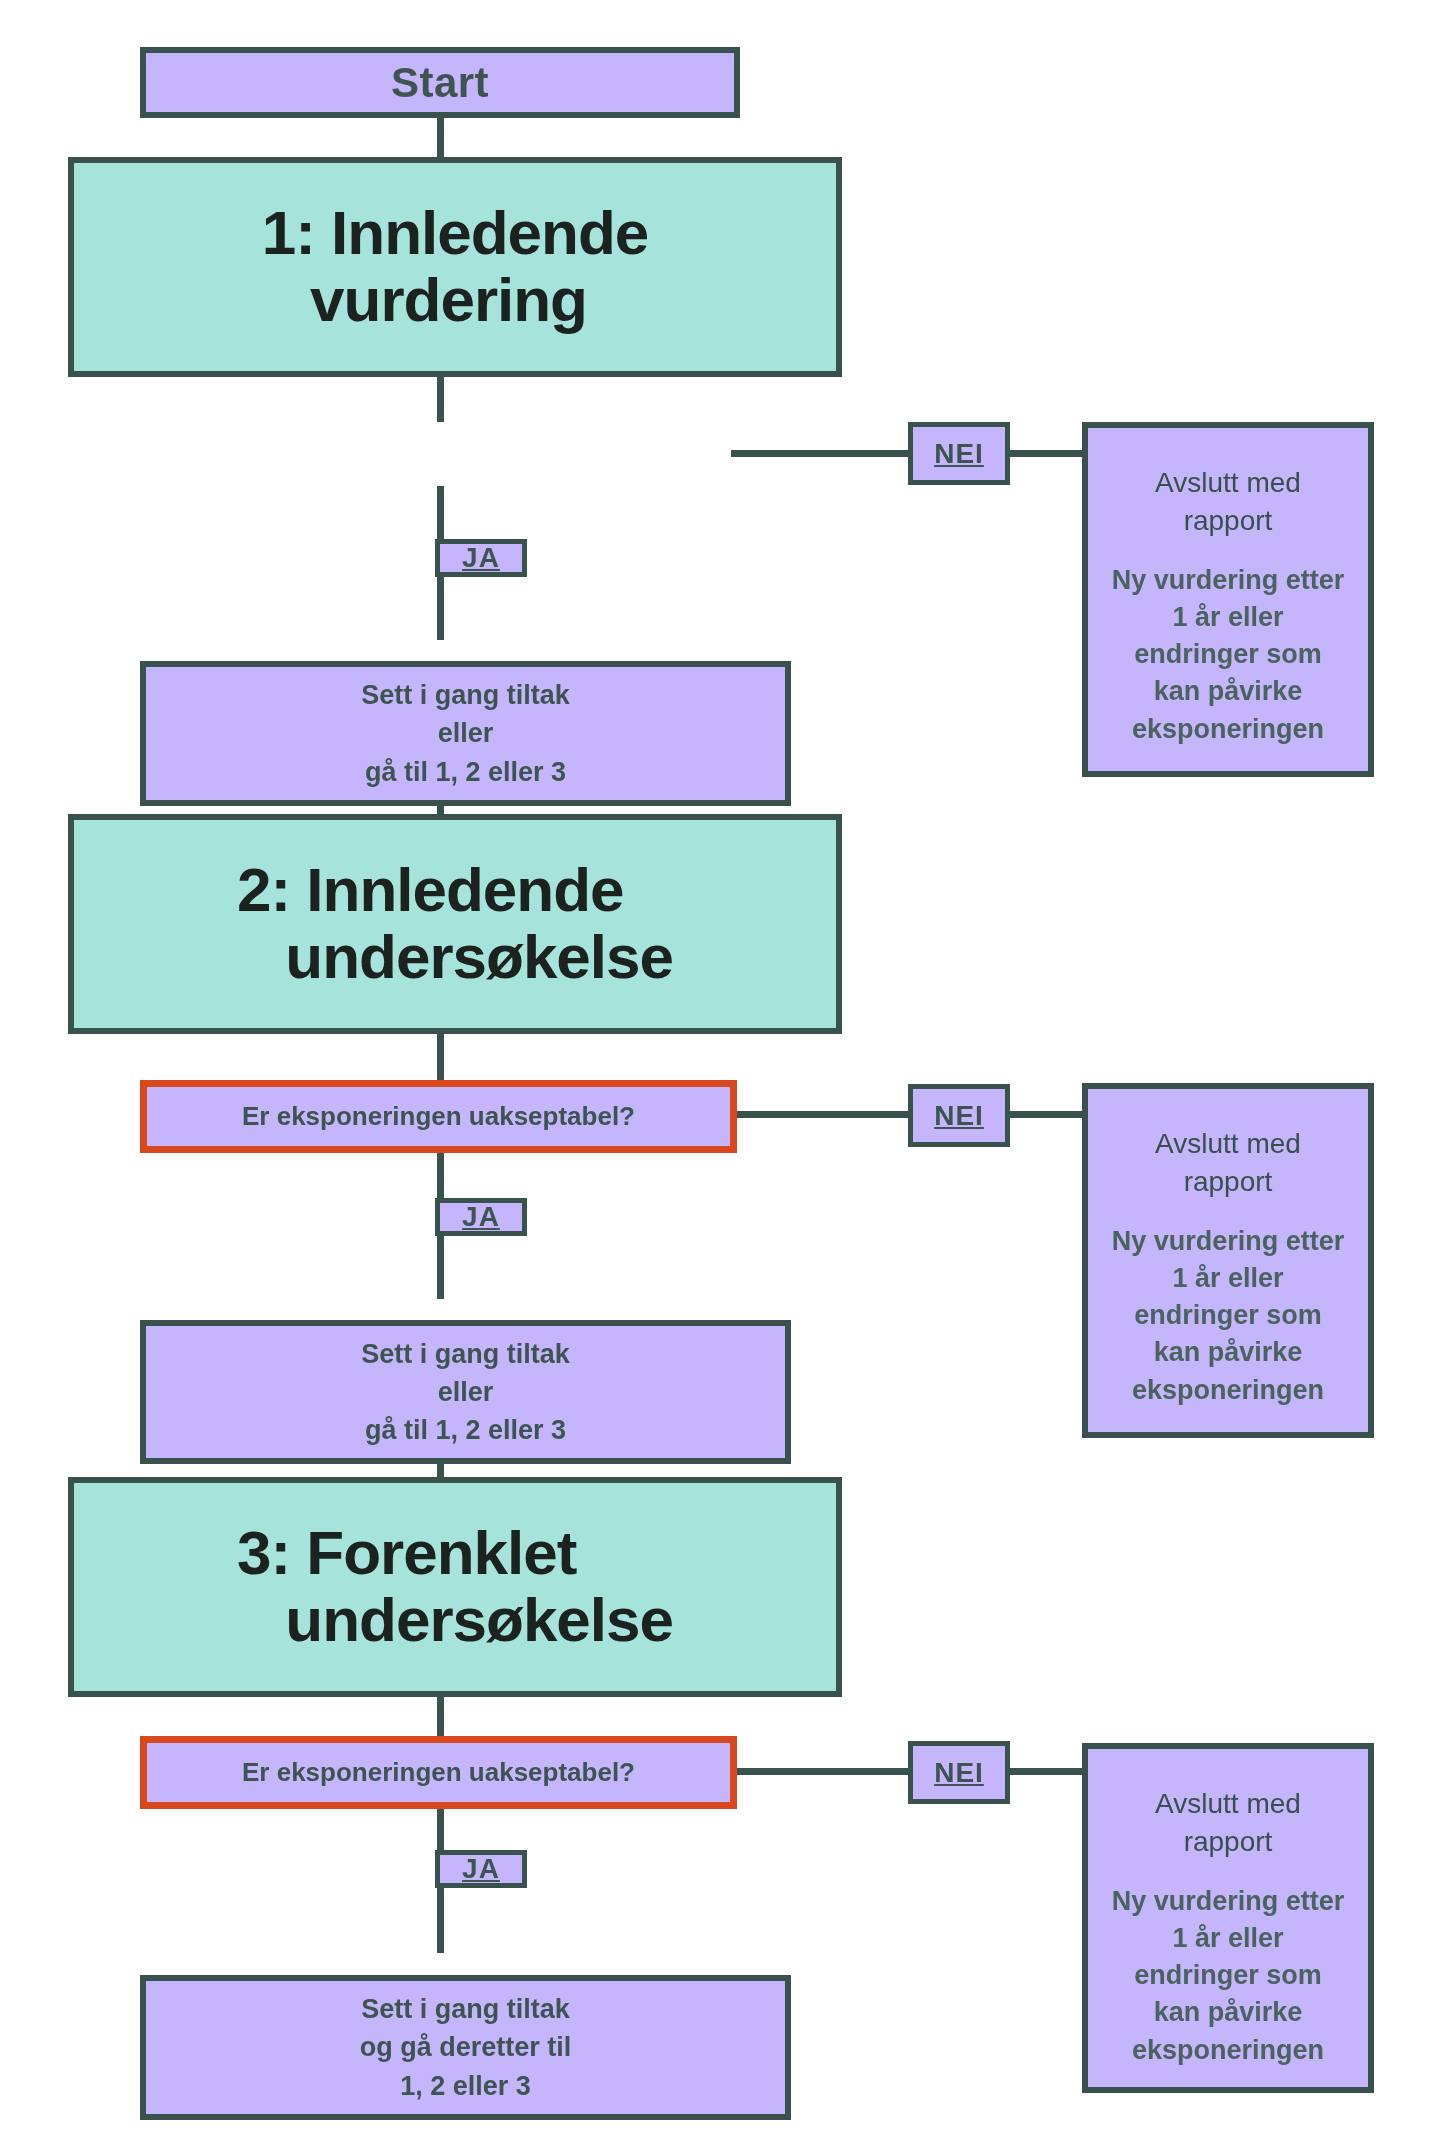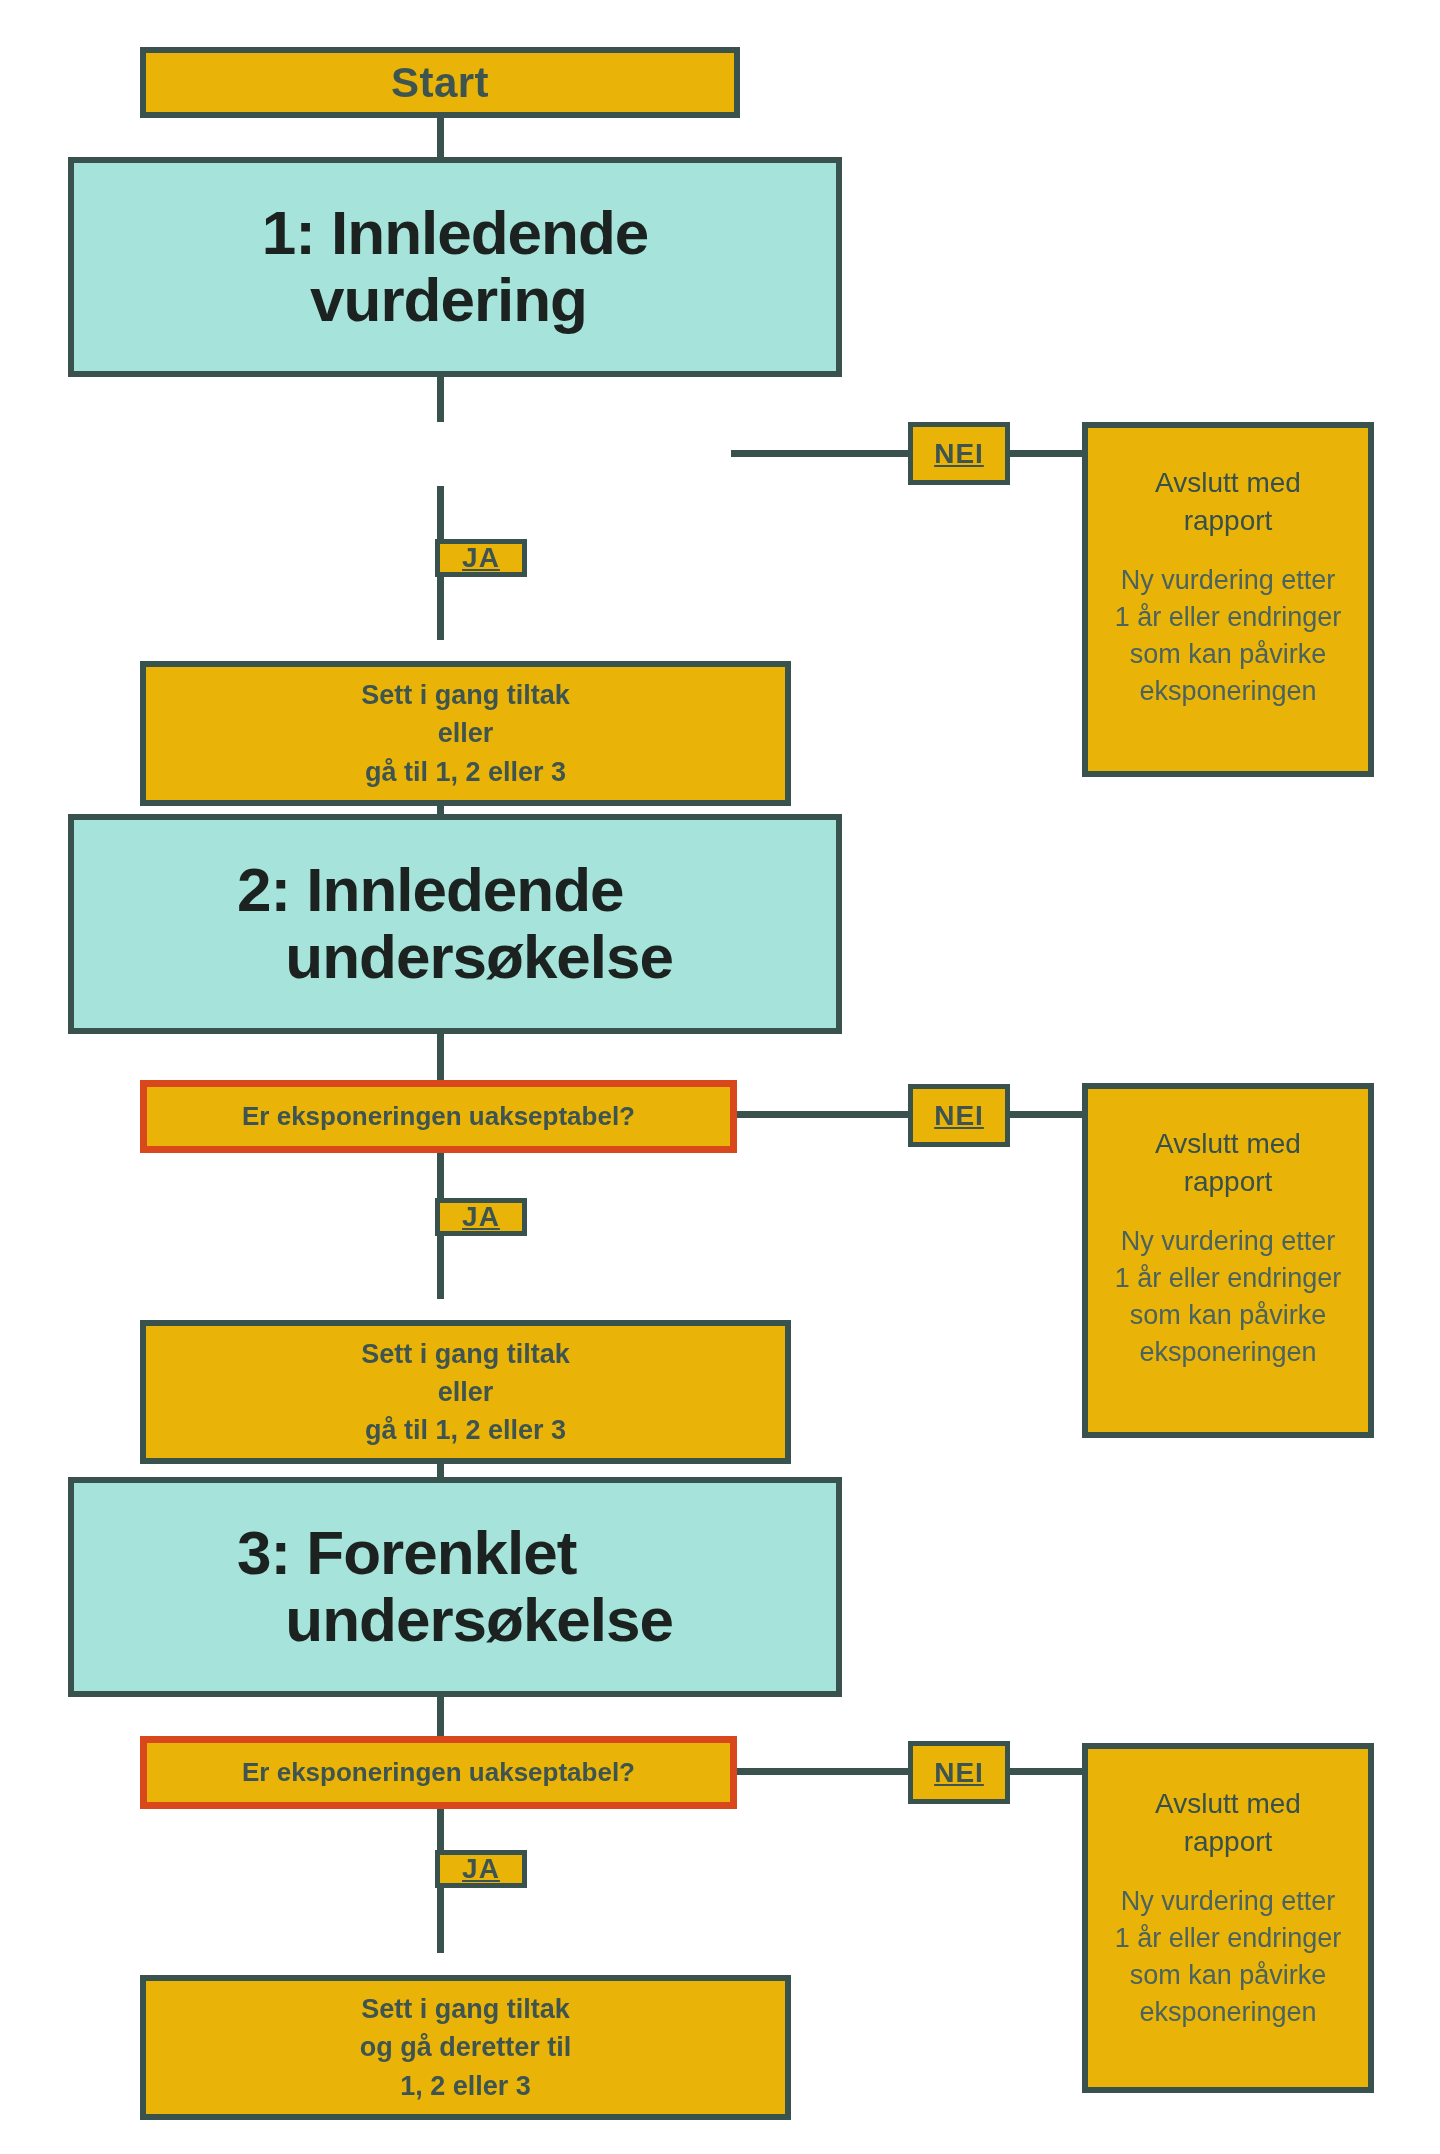--- a/index.html
+++ b/index.html
@@ -32,21 +32,21 @@
     background:var(--dark);
   }
   .hline{
     position:absolute;
     height:7px;
     background:var(--dark);
   }
   
   .box{
     position:absolute;
-    background:#eab308;
+    background:#c4b5fd;
     border:6px solid var(--dark);
     display:flex;
     align-items:center;
     justify-content:center;
     text-align:center;
   }
   .start-box{
     left:140px;top:47px;width:600px;height:71px;
     font-size:42px;font-weight:bold;color:var(--ink);
     letter-spacing:0.5px;
@@ -93,21 +93,21 @@
     flex-direction:column;
     justify-content:flex-start;
     padding:36px 23px 20px 23px;
   }
   .report-title{
     font-size:28px;font-weight:normal;color:#37504b;
     line-height:1.35;
   }
   .report-body{
     margin-top:22px;
-    font-size:27px;font-weight:normal;color:var(--ink-soft);
+    font-size:27px;font-weight:bold;color:var(--ink-soft);
     line-height:1.38;
   }
 </style>
 </head>
 <body>
 
 <div class="canvas">
 
   <div class="vline" style="top:112px;height:50px"></div>
   <div class="vline" style="top:372px;height:50px"></div>

